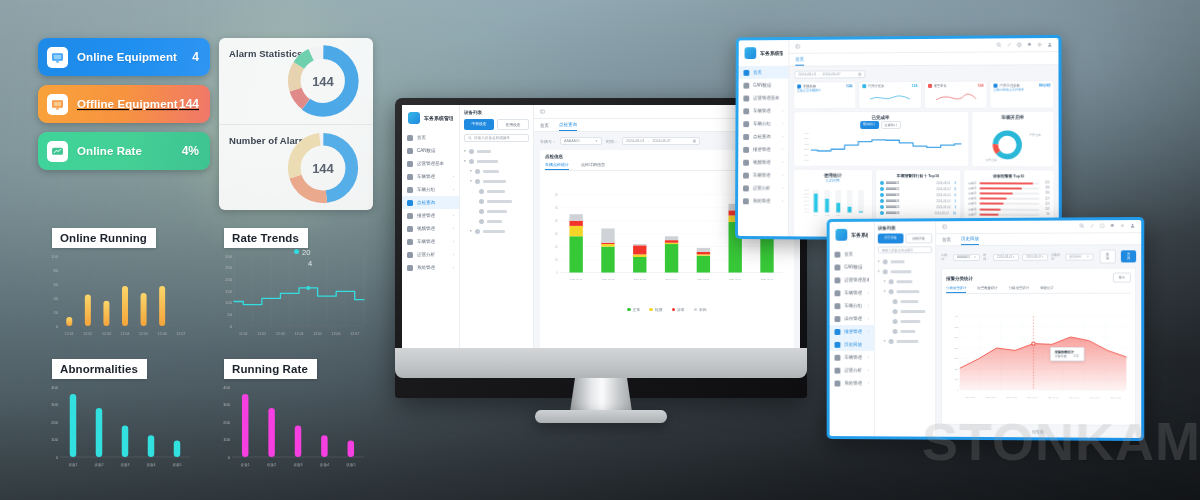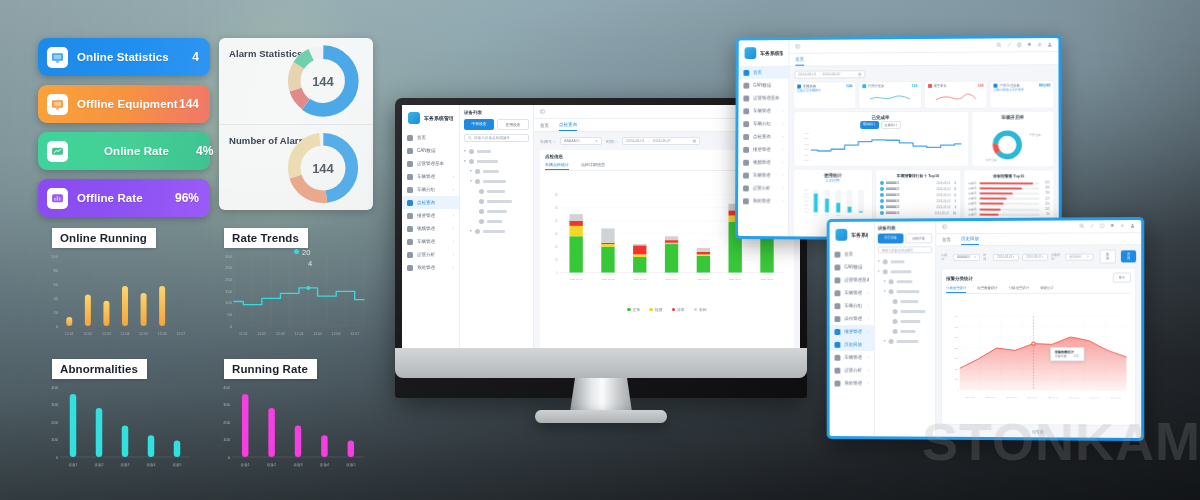--- a/index.html
+++ b/index.html
@@ -50,22 +50,22 @@
   .stat-label {
     color: #fff; font-size: 11.5px; font-weight: bold;
     letter-spacing: 0.1px; flex: 1; white-space: nowrap;
     text-shadow: 0 1px 1px rgba(0,0,0,0.12);
   }
   .stat-value {
     color: #fff; font-size: 12px; font-weight: bold;
     text-shadow: 0 1px 1px rgba(0,0,0,0.12);
   }
   .card-blue   { background: linear-gradient(100deg, #1e8ae8 0%, #1f8ff0 55%, #2f95f2 100%); }
-  .card-orange { background: linear-gradient(100deg, #f9a23a 0%, #f79340 50%, #f0776a 100%); }
-  .card-green  { background: linear-gradient(100deg, #3fd49a 0%, #44cf95 55%, #3ec391 100%); gap: 27px; }
+  .card-orange { background: linear-gradient(100deg, #f9a23a 0%, #f79340 50%, #f0776a 100%); text-decoration: underline; }
+  .card-green  { background: linear-gradient(100deg, #3fd49a 0%, #44cf95 55%, #3ec391 100%); }
   .card-purple { background: linear-gradient(100deg, #8a4bf0 0%, #8d52f3 50%, #9b5bf7 100%); }
 
   
   #alarm-panel {
     position: absolute; left: 219px; top: 38px; width: 154px; height: 172px;
     background: rgba(255,255,255,0.90); border-radius: 6px;
     box-shadow: 0 2px 9px rgba(0,0,0,0.22);
     overflow: hidden;
   }
   .donut-block { position: relative; height: 86px; }
@@ -253,21 +253,21 @@
 <div id="stat-cards">
 
   <div class="stat-card card-blue">
     <span class="stat-icon">
       <svg width="13" height="13" viewBox="0 0 24 24">
           <rect x="2" y="4" width="20" height="14" rx="2" fill="#3da0f5"></rect>
           <rect x="5" y="7" width="14" height="8" rx="1" fill="#8fd0fb"></rect>
           <rect x="9" y="19" width="6" height="2" rx="1" fill="#3da0f5"></rect>
         </svg>
     </span>
-    <span class="stat-label">Online Statistics</span>
+    <span class="stat-label">Online Equipment</span>
     <span class="stat-value">4</span>
   </div>
 
   <div class="stat-card card-orange">
     <span class="stat-icon">
       <svg width="13" height="13" viewBox="0 0 24 24">
           <rect x="2" y="4" width="20" height="14" rx="2" fill="#f79340"></rect>
           <rect x="5" y="7" width="14" height="8" rx="1" fill="#fbc98c"></rect>
           <rect x="9" y="19" width="6" height="2" rx="1" fill="#f79340"></rect>
         </svg>
@@ -280,32 +280,20 @@
     <span class="stat-icon">
       <svg width="13" height="13" viewBox="0 0 24 24">
           <rect x="2" y="5" width="20" height="13" rx="3" fill="#3ec391"></rect>
           <path d="M6 14 L10 10 L13 12 L18 8" stroke="#bdf5de" stroke-width="2" fill="none" stroke-linecap="round"></path>
         </svg>
     </span>
     <span class="stat-label">Online Rate</span>
     <span class="stat-value">4%</span>
   </div>
 
-  <div class="stat-card card-purple">
-    <span class="stat-icon">
-      <svg width="13" height="13" viewBox="0 0 24 24">
-          <rect x="2" y="4" width="20" height="15" rx="3" fill="#9b5bf7"></rect>
-          <rect x="6" y="11" width="2.5" height="5" fill="#ddc8fe"></rect>
-          <rect x="10.5" y="8" width="2.5" height="8" fill="#ddc8fe"></rect>
-          <rect x="15" y="10" width="2.5" height="6" fill="#ddc8fe"></rect>
-        </svg>
-    </span>
-    <span class="stat-label">Offline Rate</span>
-    <span class="stat-value">96%</span>
-  </div>
 </div>
 
 <div id="alarm-panel">
 
   <div class="donut-block">
     <div class="donut-title">Alarm Statistics</div>
     <div class="donut-wrap">
       <svg width="76" height="76" viewBox="0 0 42 42">
         <circle cx="21" cy="21" r="15.9" fill="none" stroke="#f0f2f4" stroke-width="7"></circle>
         <circle cx="21" cy="21" r="15.9" fill="none" stroke="#4da8e8" stroke-width="7.6" stroke-dasharray="60 40" stroke-dashoffset="25"></circle>

